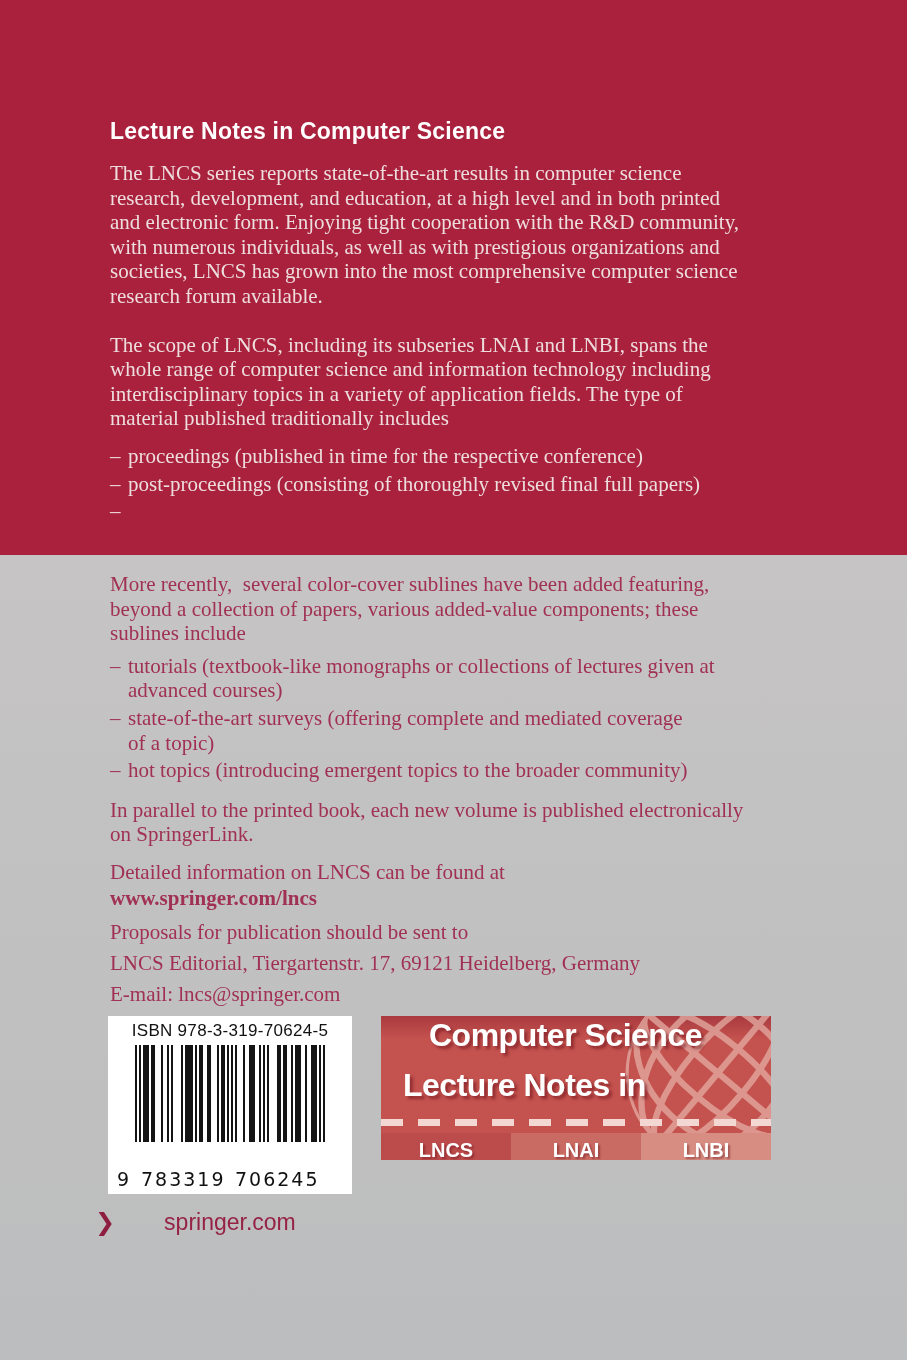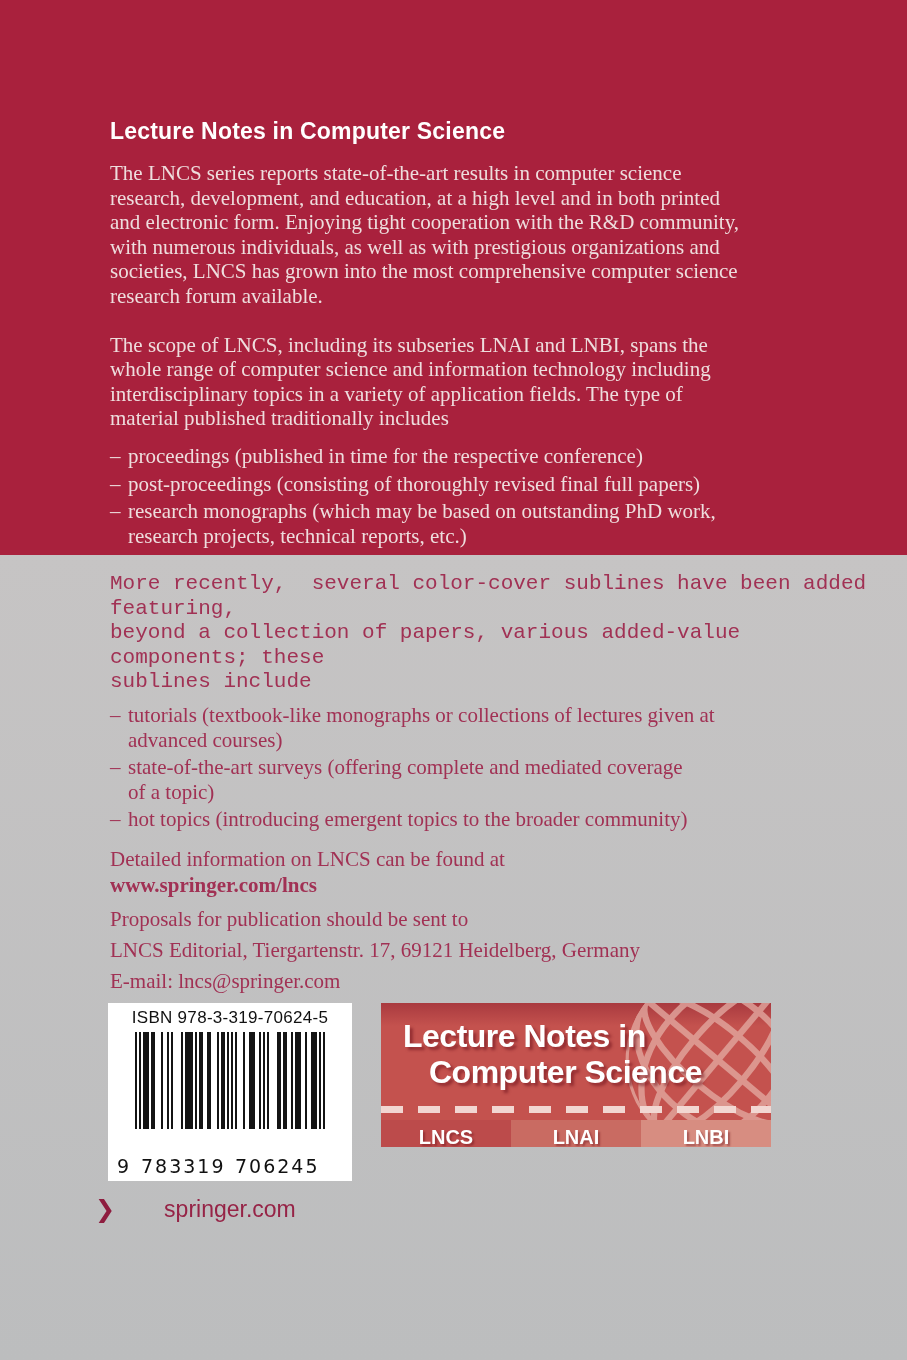--- a/index.html
+++ b/index.html
@@ -18,21 +18,21 @@
 
   .bullet-item { display:flex; margin-bottom:3px; }
   .dash { width:18px; flex:0 0 18px; font-size:21px; line-height:24.6px; }
   .bullet-text { font-size:21px; line-height:24.6px; white-space:pre-wrap; }
 
   
   .bottom-section { width:907px; height:805px; padding:17px 40px 0 110px;
                     background:linear-gradient(180deg,#c6c4c4 0%,#bcbdbe 100%); }
   .bottom-section .para, .bottom-section .bullet-text, .bottom-section .dash,
   .bottom-section .line { color:#a13154; }
-  .bottom-section .para-more { margin-bottom:8px;font-family:Liberation Mono, monospace; }
+  .bottom-section .para-more { margin-bottom:8px; }
   .bottom-section .bullets2 { margin-bottom:15px; }
   .para-parallel { margin-bottom:13px; }
   .line { font-size:21px; line-height:25px; }
   .info-url { font-weight:bold; margin-top:1px; margin-bottom:9px; }
   .proposals-line { margin-bottom:6px; }
   .address-line { margin-bottom:6px; }
   .issn-line { margin-top:68px; font-size:21px; color:#9c2747; letter-spacing:.5px; }
 
   
   .footer-row { display:flex; align-items:flex-start; margin:9px 0 0 -2px; }
@@ -97,22 +97,20 @@
         <div class="bullet-item">
         <span class="dash">–</span>
         <span class="bullet-text">proceedings (published in time for the respective conference)</span>
       </div>
         <div class="bullet-item">
         <span class="dash">–</span>
         <span class="bullet-text">post-proceedings (consisting of thoroughly revised final full papers)</span>
       </div>
         <div class="bullet-item">
         <span class="dash">–</span>
-        <span class="bullet-text">research monographs (which may be based on outstanding PhD work,
-research projects, technical reports, etc.)</span>
       </div>
       </div>
   </section>
 
   <section class="bottom-section">
     <p class="para para-more">More recently,  several color-cover sublines have been added featuring,
 beyond a collection of papers, various added-value components; these
 sublines include</p>
     <div class="bullets bullets2">
         <div class="bullet-item">
@@ -123,20 +121,22 @@
         <div class="bullet-item">
         <span class="dash">–</span>
         <span class="bullet-text">state-of-the-art surveys (offering complete and mediated coverage
 of a topic)</span>
       </div>
         <div class="bullet-item">
         <span class="dash">–</span>
         <span class="bullet-text">hot topics (introducing emergent topics to the broader community)</span>
       </div>
       </div>
+    <p class="para para-parallel">In parallel to the printed book, each new volume is published electronically
+on SpringerLink.</p>
 
     <div class="line info-line">Detailed information on LNCS can be found at</div>
     <div class="line info-url">www.springer.com/lncs</div>
 
     <div class="line proposals-line">Proposals for publication should be sent to</div>
     <div class="line address-line">LNCS Editorial, Tiergartenstr. 17, 69121 Heidelberg, Germany</div>
     <div class="line email-line">E-mail: lncs@springer.com</div>
 
 
     <div class="footer-row">
@@ -257,22 +257,22 @@
           <g clip-path="url(#globeclip)" transform="rotate(40 100 100)" stroke="#e2a79f" stroke-width="6" fill="none">
             <ellipse cx="100" cy="100" rx="88" ry="88"></ellipse>
             <ellipse cx="100" cy="100" rx="60" ry="88"></ellipse>
             <ellipse cx="100" cy="100" rx="30" ry="88"></ellipse>
             <ellipse cx="100" cy="100" rx="88" ry="60"></ellipse>
             <ellipse cx="100" cy="100" rx="88" ry="30"></ellipse>
             <line x1="100" y1="12" x2="100" y2="188"></line>
             <line x1="12" y1="100" x2="188" y2="100"></line>
           </g>
         </svg>
+        <div class="logo-title logo-title-2">Computer Science</div>
         <div class="logo-title logo-title-1">Lecture Notes in</div>
-        <div class="logo-title logo-title-2">Computer Science</div>
         <div class="logo-dashes"></div>
         <div class="logo-strip">
           <div class="logo-seg seg-lncs">LNCS</div>
           <div class="logo-seg seg-lnai">LNAI</div>
           <div class="logo-seg seg-lnbi">LNBI</div>
         </div>
       </div>
     </div>
 
     <div class="springer-row">

